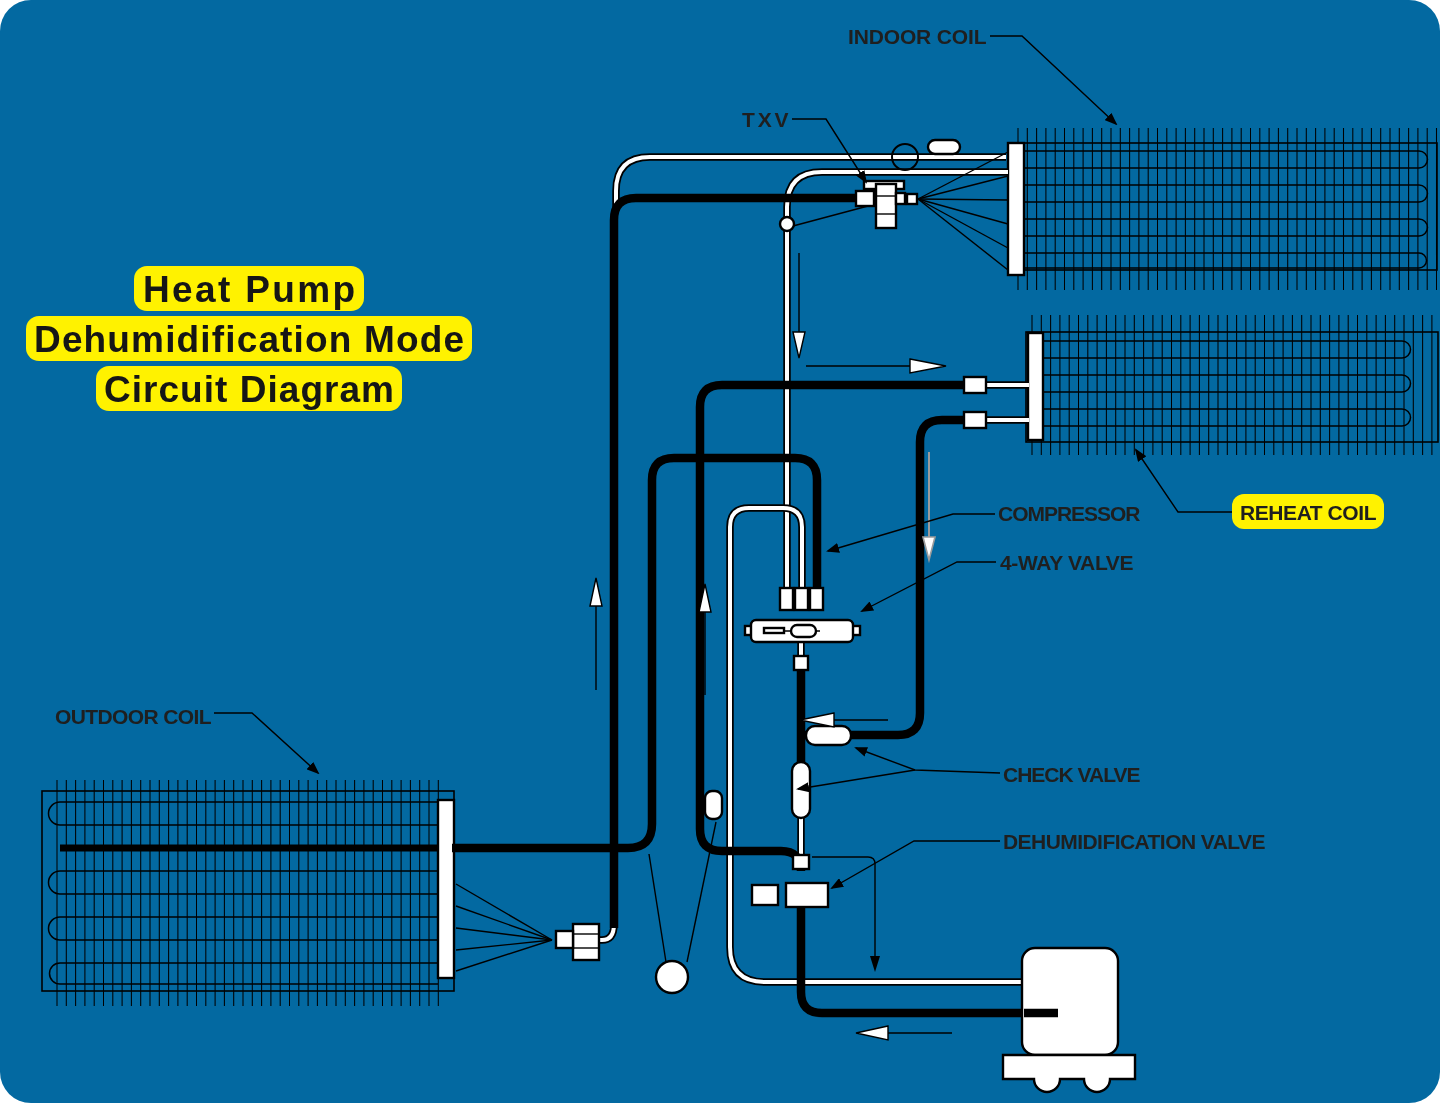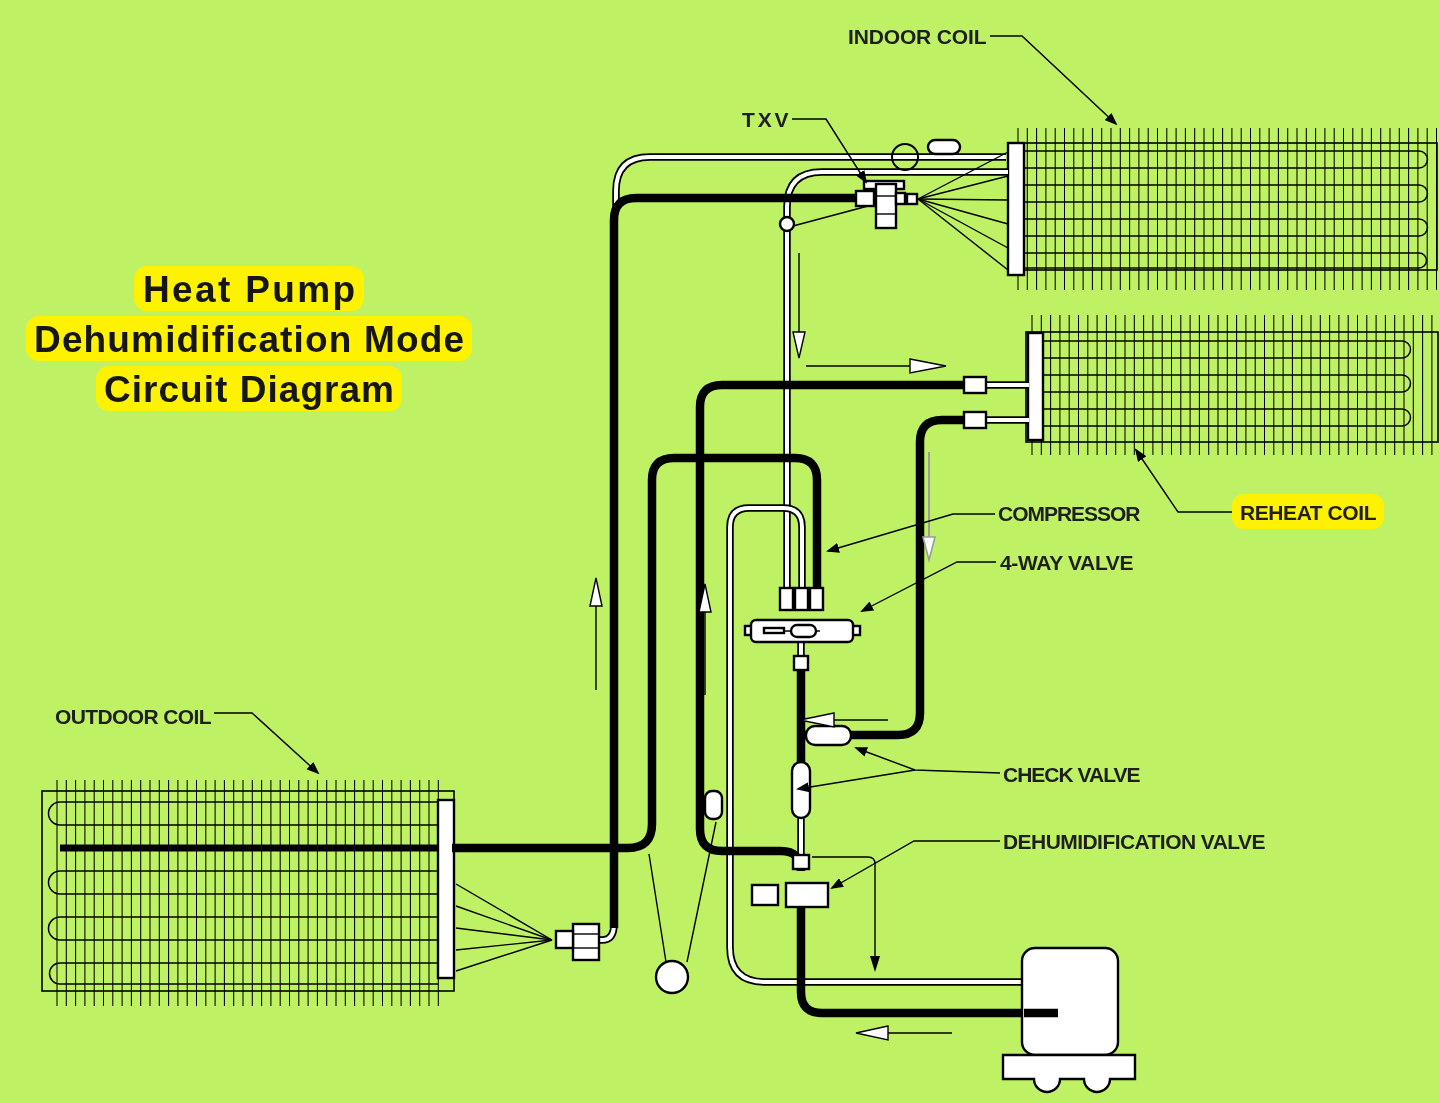--- a/index.html
+++ b/index.html
@@ -1,17 +1,17 @@
 <!DOCTYPE html>
 <html><head>
 <meta charset="utf-8">
 <style>
   html,body{margin:0;padding:0;background:#ffffff;}
-  #stage{position:relative;width:1440px;height:1103px;background:#bef264;overflow:hidden;
-         font-family:"Liberation Sans", sans-serif;}
+  #stage{position:relative;width:1440px;height:1103px;background:#0369a1;overflow:hidden;
+         font-family:"Liberation Sans", sans-serif;border-radius:31px;}
   svg{position:absolute;left:0;top:0;}
   svg text{font-family:"Liberation Sans", sans-serif;fill:#1f1f1f;}
   .lbl{font-size:21px;font-weight:bold;letter-spacing:-0.5px;}
   .title-txt{font-size:37px;font-weight:bold;fill:#161616;}
   .pipe-k{stroke:#000;stroke-width:8.5;fill:none;}
   .pipe-o{stroke:#000;stroke-width:7.5;fill:none;}
   .pipe-i{stroke:#fff;stroke-width:4;fill:none;}
   .fin{stroke:#000;stroke-width:1.05;}
   .tube{stroke:#000;stroke-width:1.5;fill:none;}
   .comp{fill:#fff;stroke:#000;stroke-width:2.4;}

